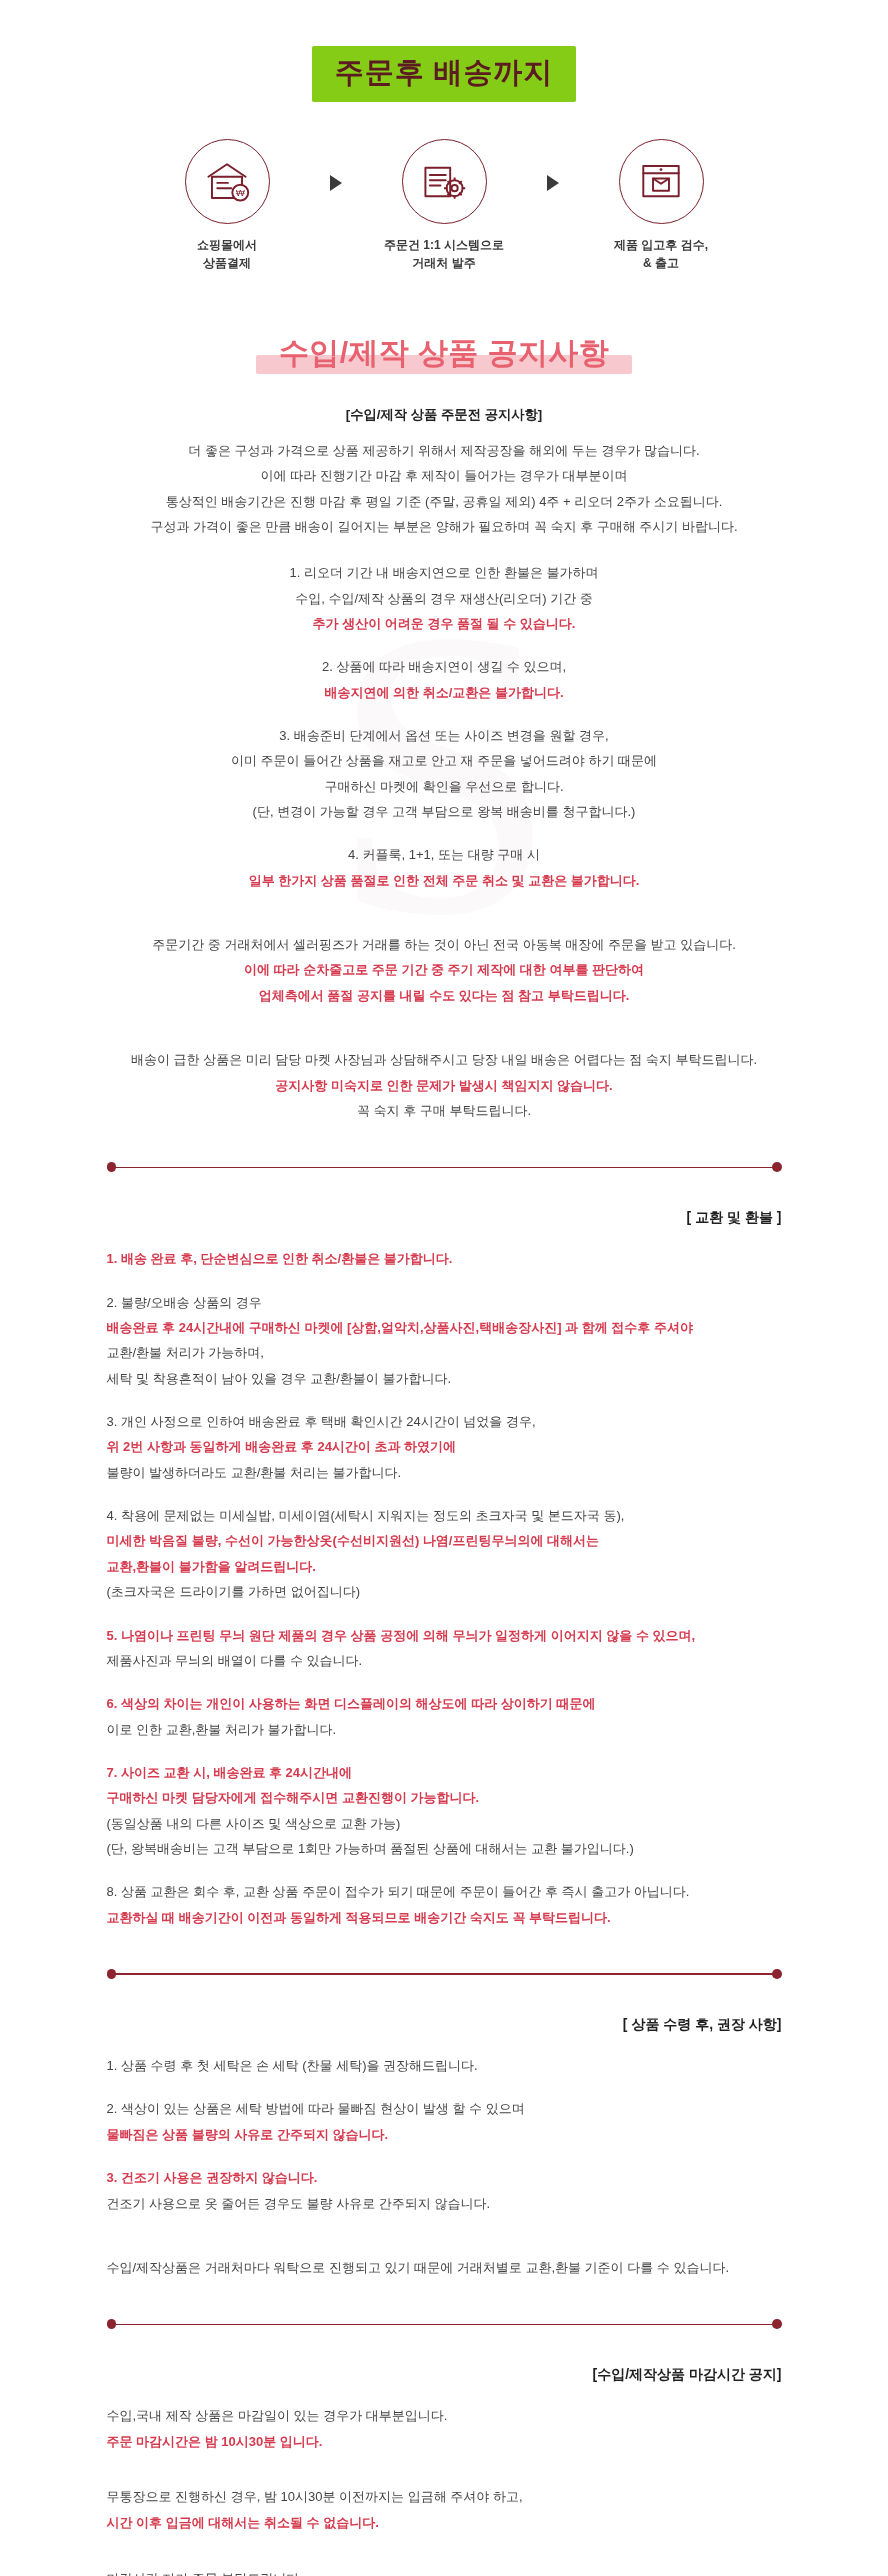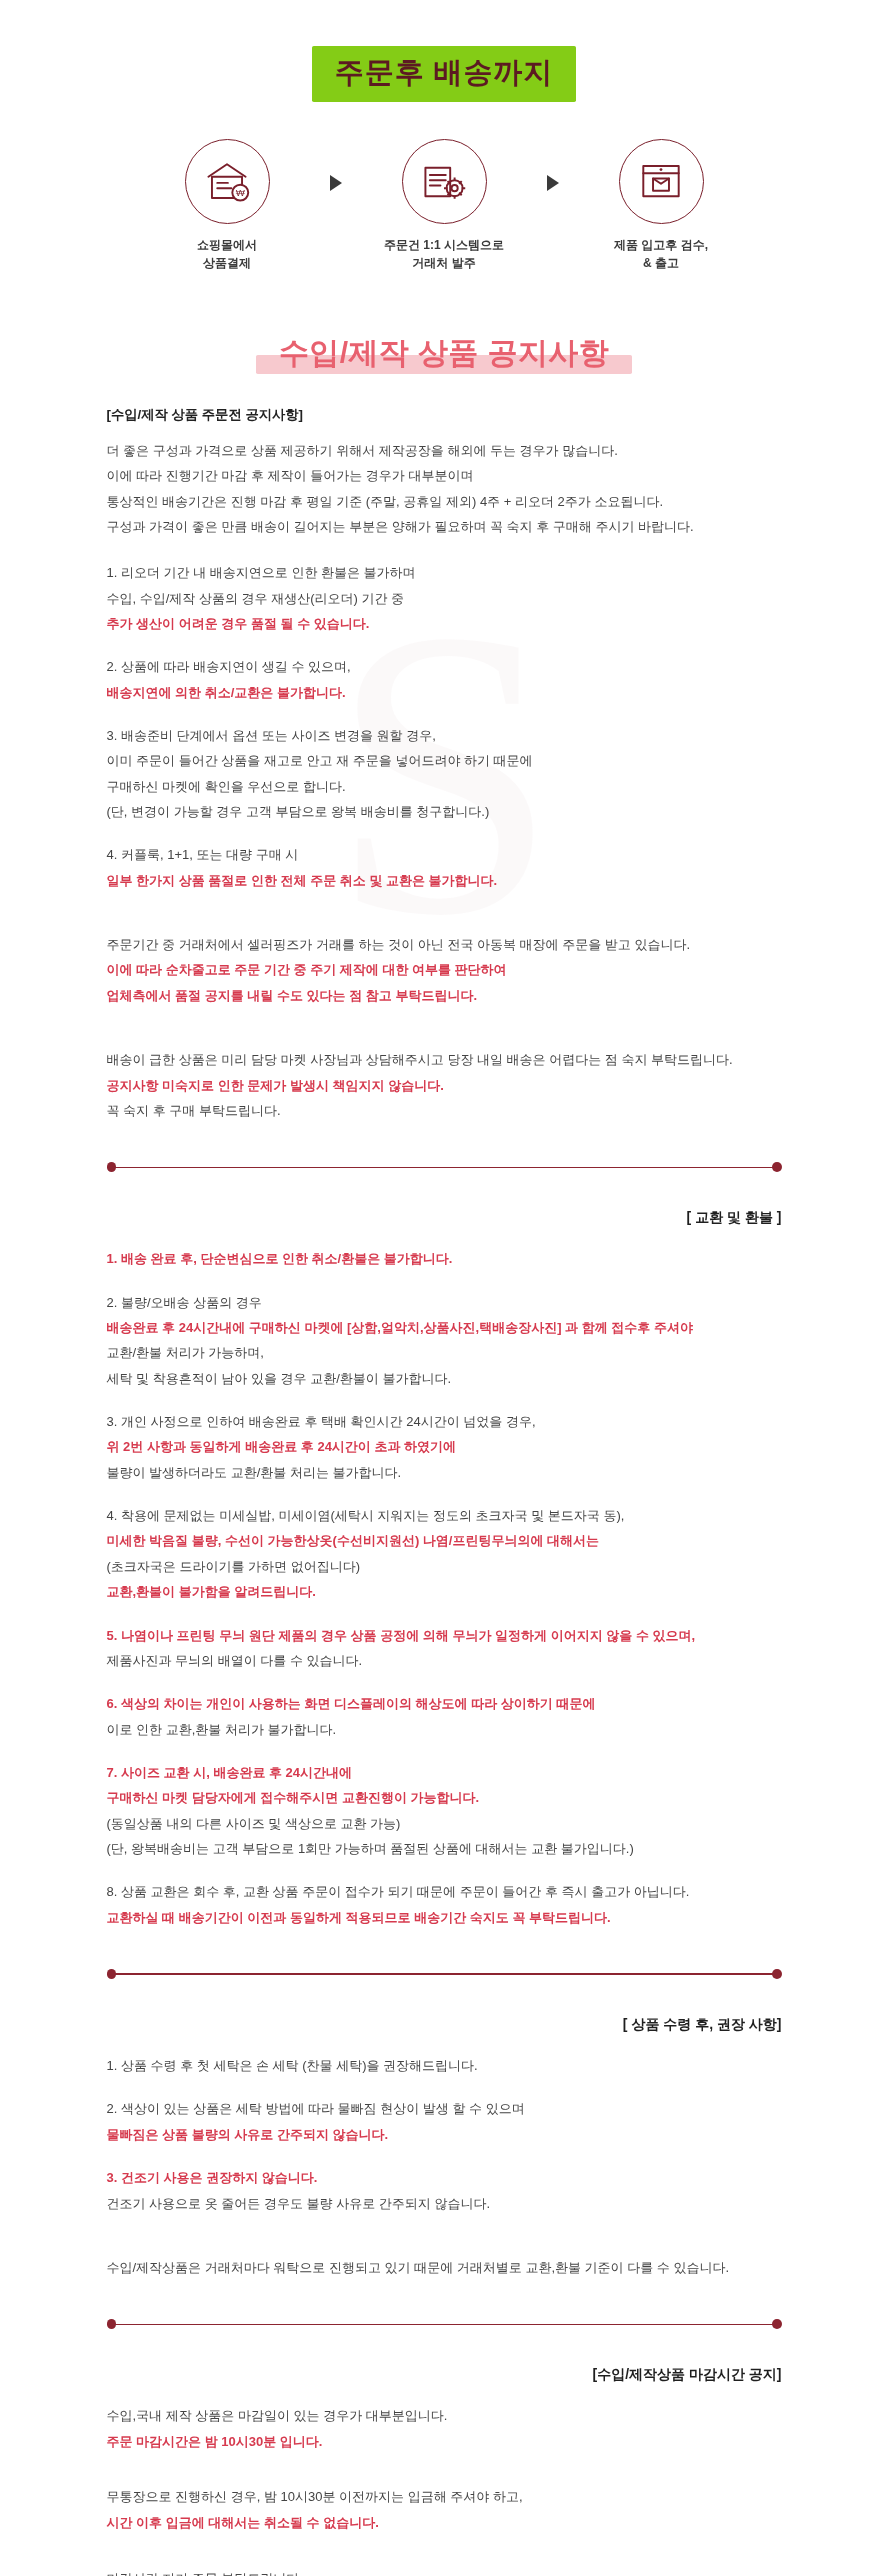--- a/index.html
+++ b/index.html
@@ -123,21 +123,21 @@
   }
   .watermark svg { width: 100%; height: 100%; }
 
   
   .content {
     position: relative;
     z-index: 1;
     width: 675px;
     margin: 0 auto;
   }
-  .blk { margin-top: 30px; }
+  .blk { margin-top: 30px; text-align: center; }
   .blk-title {
     font-size: 13.3px;
     font-weight: bold;
     color: #222222;
     margin-bottom: 14px;
   }
   p.line {
     margin: 0;
     font-size: 13px;
     line-height: 1.95;
@@ -339,22 +339,22 @@
 
     <div class="item">
       <p class="line">3. 개인 사정으로 인하여 배송완료 후 택배 확인시간 24시간이 넘었을 경우,</p>
       <p class="line em">위 2번 사항과 동일하게 배송완료 후 24시간이 초과 하였기에</p>
       <p class="line">불량이 발생하더라도 교환/환불 처리는 불가합니다.</p>
     </div>
 
     <div class="item">
       <p class="line">4. 착용에 문제없는 미세실밥, 미세이염(세탁시 지워지는 정도의 초크자국 및 본드자국 동),</p>
       <p class="line em">미세한 박음질 불량, 수선이 가능한상옷(수선비지원선) 나염/프린팅무늬의에 대해서는</p>
+      <p class="line em">교환,환불이 불가함을 알려드립니다.</p>
       <p class="line">(초크자국은 드라이기를 가하면 없어집니다)</p>
-      <p class="line em">교환,환불이 불가함을 알려드립니다.</p>
     </div>
 
     <div class="item">
       <p class="line em">5. 나염이나 프린팅 무늬 원단 제품의 경우 상품 공정에 의해 무늬가 일정하게 이어지지 않을 수 있으며,</p>
       <p class="line">제품사진과 무늬의 배열이 다를 수 있습니다.</p>
     </div>
 
     <div class="item">
       <p class="line em">6. 색상의 차이는 개인이 사용하는 화면 디스플레이의 해상도에 따라 상이하기 때문에</p>
       <p class="line">이로 인한 교환,환불 처리가 불가합니다.</p>

